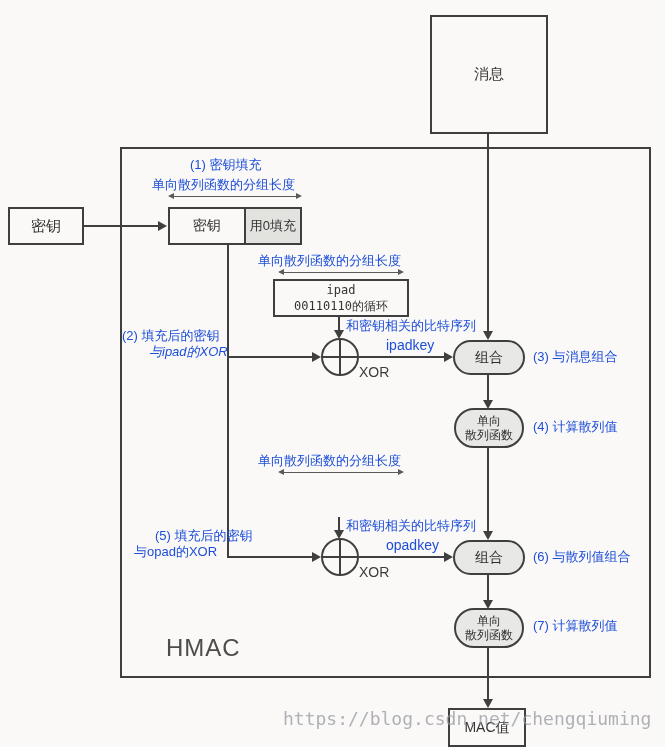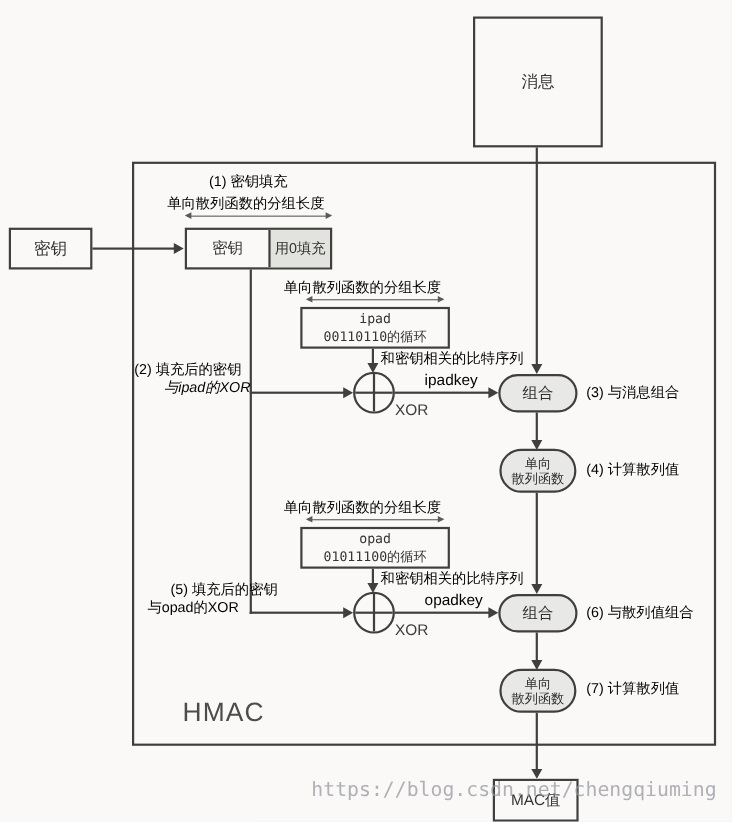--- a/index.html
+++ b/index.html
@@ -25,21 +25,21 @@
   .pill{
     position:absolute;
     border:2px solid #3f3f3f;
     box-sizing:border-box;
     background:#e8e8e6;
     display:flex;flex-direction:column;align-items:center;justify-content:center;
     text-align:center;
   }
   .lbl{
     position:absolute;
-    font-size:13px;color:#000000;
+    font-size:13px;color:#1d4ed8;
     white-space:nowrap;
     line-height:16px;
   }
   .hline,.vline{position:absolute;background:#3f3f3f;}
   .hline{height:2px;}
   .vline{width:2px;}
   .ah{position:absolute;width:0;height:0;}
   .ah-r{border-top:5px solid transparent;border-bottom:5px solid transparent;border-left:9px solid #3f3f3f;}
   .ah-d{border-left:5px solid transparent;border-right:5px solid transparent;border-top:9px solid #3f3f3f;}
   .dbl{position:absolute;height:9px;}
@@ -155,24 +155,20 @@
 
   <div class="lbl" style="left:122px;top:528px;margin-left:33px;">(5) 填充后的密钥</div>
   <div class="lbl" style="left:134px;top:544px;">与opad的XOR</div>
 
   <div class="lbl" style="left:258px;top:453px;">单向散列函数的分组长度</div>
   <div class="dbl" style="left:278px;top:468px;width:126px;">
     <span class="hl"></span>
       <span class="ln"></span>
       <span class="hr"></span>
   </div>
-  <div class="box" style="left:273px;top:479px;width:136px;height:38px;flex-direction:column;font-size:13px;line-height:16px;">
-    <span class="mono" style="font-size:12px">opad</span>
-    <span class="mono" style="font-size:12px">01011100的循环</span>
-  </div>
   <div class="vline" style="left:338px;top:517px;height:15px;"></div>
   <div class="ah ah-d" style="left:334px;top:530px;"></div>
   <div class="lbl" style="left:346px;top:518px;">和密钥相关的比特序列</div>
 
   <div class="xor" style="left:321px;top:538px;">
     <span class="xh"></span>
       <span class="xv"></span>
   </div>
   <div class="lbl" style="left:359px;top:564px;font-size:14px;color:#3c3c3c;">XOR</div>
   <div class="lbl" style="left:386px;top:537px;font-size:14px;">opadkey</div>

